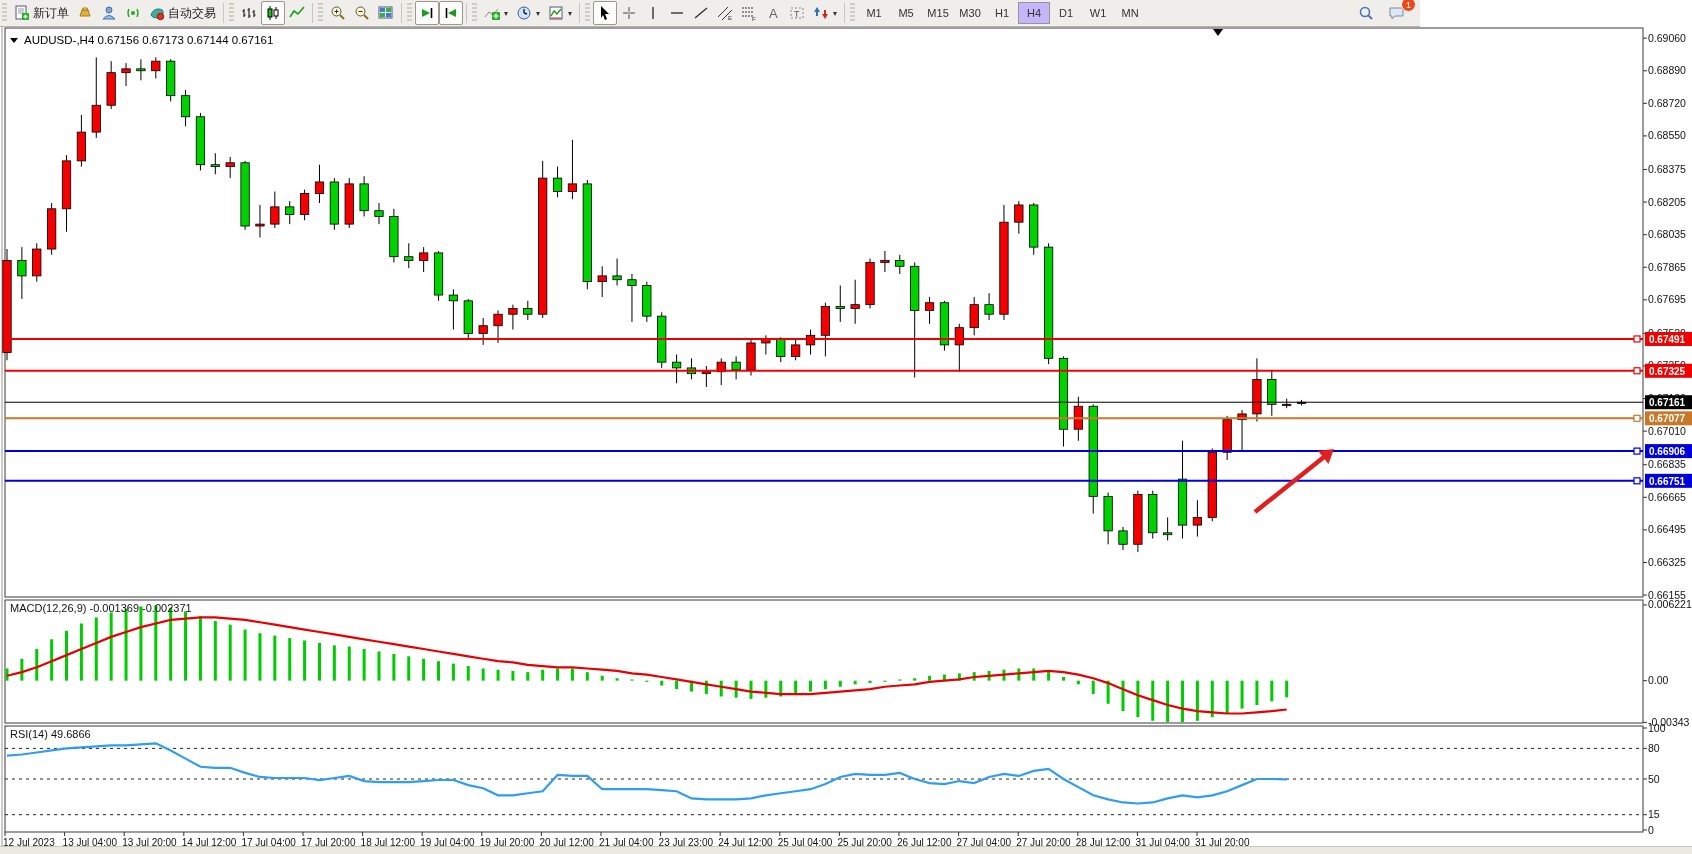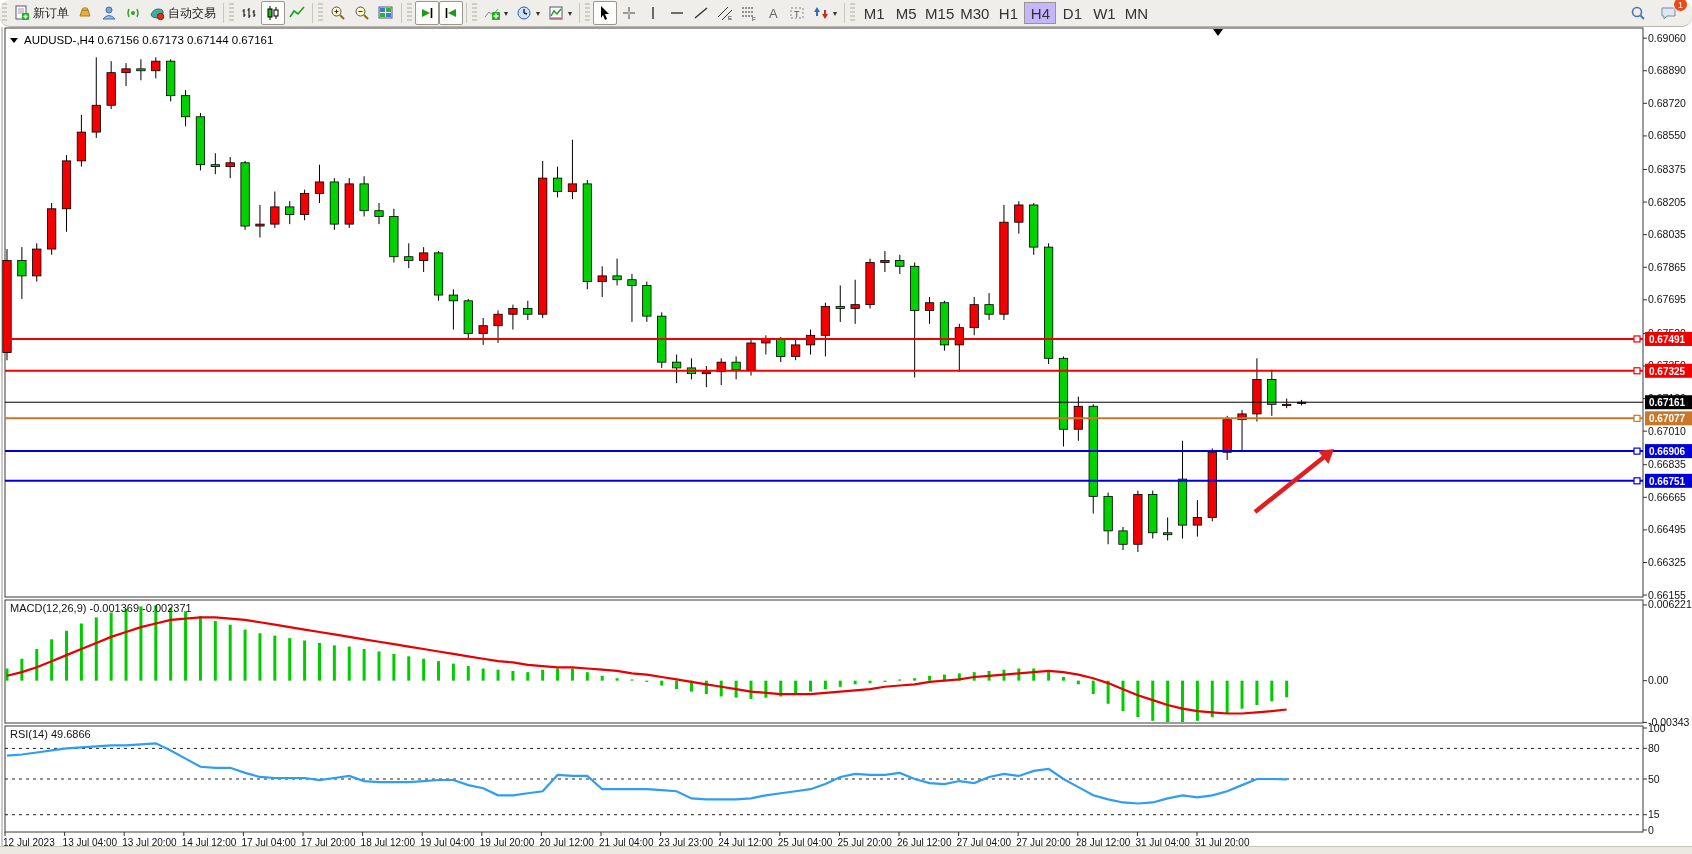--- a/index.html
+++ b/index.html
@@ -1,30 +1,30 @@
 <!DOCTYPE html>
 <html><head>
 <meta charset="utf-8">
 <style>
   html,body{margin:0;padding:0;background:#d4d0c8;}
   #app{position:relative;width:1692px;height:854px;background:#ffffff;overflow:hidden;
        font-family:"Liberation Sans","DejaVu Sans",sans-serif;}
   
-  #toolbar{position:absolute;left:0;top:0;width:1692px;height:27px;background:#f0eeea;
-           border-bottom:1px solid #b8b5ad;display:flex;align-items:center;box-sizing:border-box;border-radius:10px;}
+  #toolbar{position:absolute;left:0;top:0;width:1420px;height:27px;background:#f0eeea;
+           border-bottom:1px solid #b8b5ad;display:flex;align-items:center;box-sizing:border-box;}
   .tb-grip{width:5px;height:20px;margin:0 3px 0 2px;
            background:repeating-linear-gradient(to bottom,#cfccc4 0 2px,transparent 2px 4px);}
   .tb-sep{width:1px;height:20px;background:#c9c6be;margin:0 3px;}
   .tb-btn{display:flex;align-items:center;gap:3px;height:22px;padding:0 3px;border:1px solid transparent;
           border-radius:2px;font-size:12px;color:#222;cursor:default;white-space:nowrap;}
   .tb-btn.pressed{background:#fdfdfb;border:1px solid #9a9890;}
   .tb-btn svg{display:block;}
   .tb-caret{font-size:8px;color:#333;margin-left:1px;}
   .tf-btn{height:20px;min-width:26px;display:flex;align-items:center;justify-content:center;
-          font-size:15px;color:#333;border:1px solid transparent;padding:0 2px;}
+          font-size:11px;color:#333;border:1px solid transparent;padding:0 2px;}
   .tf-btn.active{background:#c4b5fd;border:1px solid #98958d;}
   #tb-right{margin-left:auto;display:flex;align-items:center;gap:6px;padding-right:10px;}
   .badge{position:absolute;top:-5px;right:-7px;background:#e8491d;color:#fff;border-radius:50%;
          width:13px;height:13px;font-size:9px;display:flex;align-items:center;justify-content:center;border:1px solid #fff;}
   
   #chartsvg{position:absolute;left:0;top:27px;}
   text{font-family:"Liberation Sans","DejaVu Sans",sans-serif;}
   #bottomstrip{position:absolute;left:0;top:846px;width:1692px;height:8px;background:#ece9e2;border-top:1px solid #c9c6be;}
 </style>
 </head>

